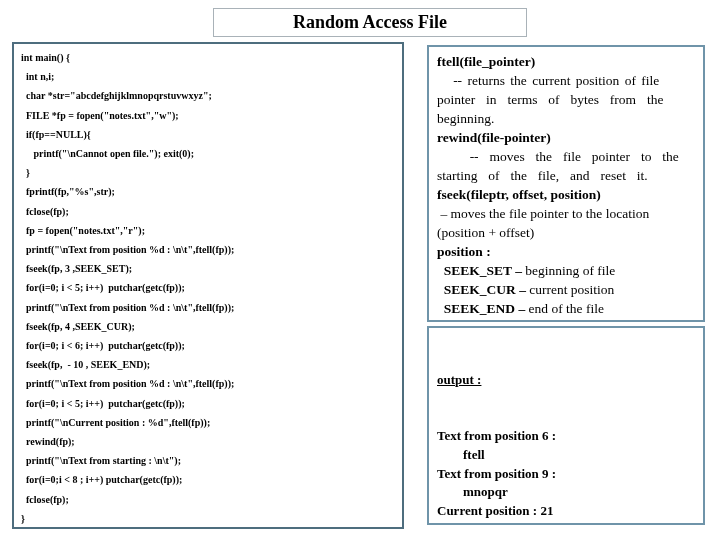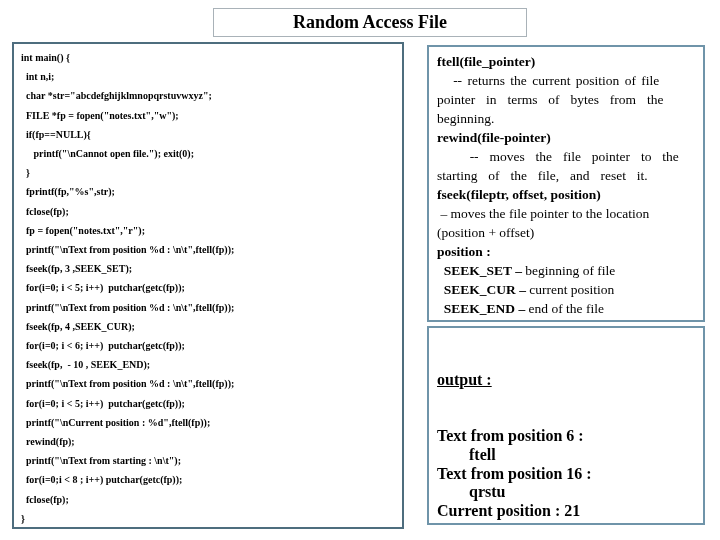--- a/index.html
+++ b/index.html
@@ -42,37 +42,37 @@
     white-space:pre;
   }
   .ref-line .b{font-weight:bold;}
   .ref-line.spread{word-spacing:2px;}
   .ref-line.spread2{word-spacing:7.5px;}
   .output-panel{
     position:absolute;left:427px;top:326px;width:278px;height:199px;
     border:2px solid var(--panel-border);
     box-sizing:border-box;
     padding:5px 7px 0 8px;
-    font-weight:bold;font-size:16px;line-height:18.8px;
+    font-weight:bold;font-size:13px;line-height:18.8px;
     white-space:pre;
   }
   .output-heading{text-decoration:underline;}
   .code-line,.ref-line,.output-line{white-space:pre;}
 </style>
 </head>
 <body>
 
 <div class="slide">
 
   <div class="title-box">
     <span>Random Access File</span>
   </div>
 
   <div class="code-panel"><div class="code-line">int main() {</div><div class="code-line">  int n,i;</div><div class="code-line">  char *str="abcdefghijklmnopqrstuvwxyz";</div><div class="code-line">  FILE *fp = fopen("notes.txt","w");</div><div class="code-line">  if(fp==NULL){</div><div class="code-line">     printf("\nCannot open file."); exit(0);</div><div class="code-line">  }</div><div class="code-line">  fprintf(fp,"%s",str);</div><div class="code-line">  fclose(fp);</div><div class="code-line">  fp = fopen("notes.txt","r");</div><div class="code-line">  printf("\nText from position %d : \n\t",ftell(fp));</div><div class="code-line">  fseek(fp, 3 ,SEEK_SET);</div><div class="code-line">  for(i=0; i &lt; 5; i++)  putchar(getc(fp));</div><div class="code-line">  printf("\nText from position %d : \n\t",ftell(fp));</div><div class="code-line">  fseek(fp, 4 ,SEEK_CUR);</div><div class="code-line">  for(i=0; i &lt; 6; i++)  putchar(getc(fp));</div><div class="code-line">  fseek(fp,  - 10 , SEEK_END);</div><div class="code-line">  printf("\nText from position %d : \n\t",ftell(fp));</div><div class="code-line">  for(i=0; i &lt; 5; i++)  putchar(getc(fp));</div><div class="code-line">  printf("\nCurrent position : %d",ftell(fp));</div><div class="code-line">  rewind(fp);</div><div class="code-line">  printf("\nText from starting : \n\t");</div><div class="code-line">  for(i=0;i &lt; 8 ; i++) putchar(getc(fp));</div><div class="code-line">  fclose(fp);</div><div class="code-line">}</div></div>
 
   <div class="ref-panel"><div class="ref-line"><span class="b">ftell(file_pointer)</span></div><div class="ref-line spread"><span>   -- returns the current position of file</span></div><div class="ref-line spread2"><span>pointer in terms of bytes from the</span></div><div class="ref-line"><span>beginning.</span></div><div class="ref-line"><span class="b">rewind(file-pointer)</span></div><div class="ref-line spread2"><span>   -- moves the file pointer to the</span></div><div class="ref-line spread2"><span>starting of the file, and reset it.</span></div><div class="ref-line"><span class="b">fseek(fileptr, offset, position)</span></div><div class="ref-line"><span> – moves the file pointer to the location</span></div><div class="ref-line"><span>(position + offset)</span></div><div class="ref-line"><span class="b">position :</span></div><div class="ref-line"><span class="b">  SEEK_SET –</span><span> beginning of file</span></div><div class="ref-line"><span class="b">  SEEK_CUR –</span><span> current position</span></div><div class="ref-line"><span class="b">  SEEK_END –</span><span> end of the file</span></div></div>
 
   <div class="output-panel">
     <div class="output-heading">output :</div>
-    <div><div class="output-line">Text from position 6 :</div><div class="output-line">        ftell</div><div class="output-line">Text from position 16 :</div><div class="output-line">        qrstu</div><div class="output-line">Current position : 21</div></div>
+    <div><div class="output-line">Text from position 6 :</div><div class="output-line">        ftell</div><div class="output-line">Text from position 9 :</div><div class="output-line">        mnopqr</div><div class="output-line">Current position : 21</div></div>
   </div>
 
 </div>
 
 </body></html>

